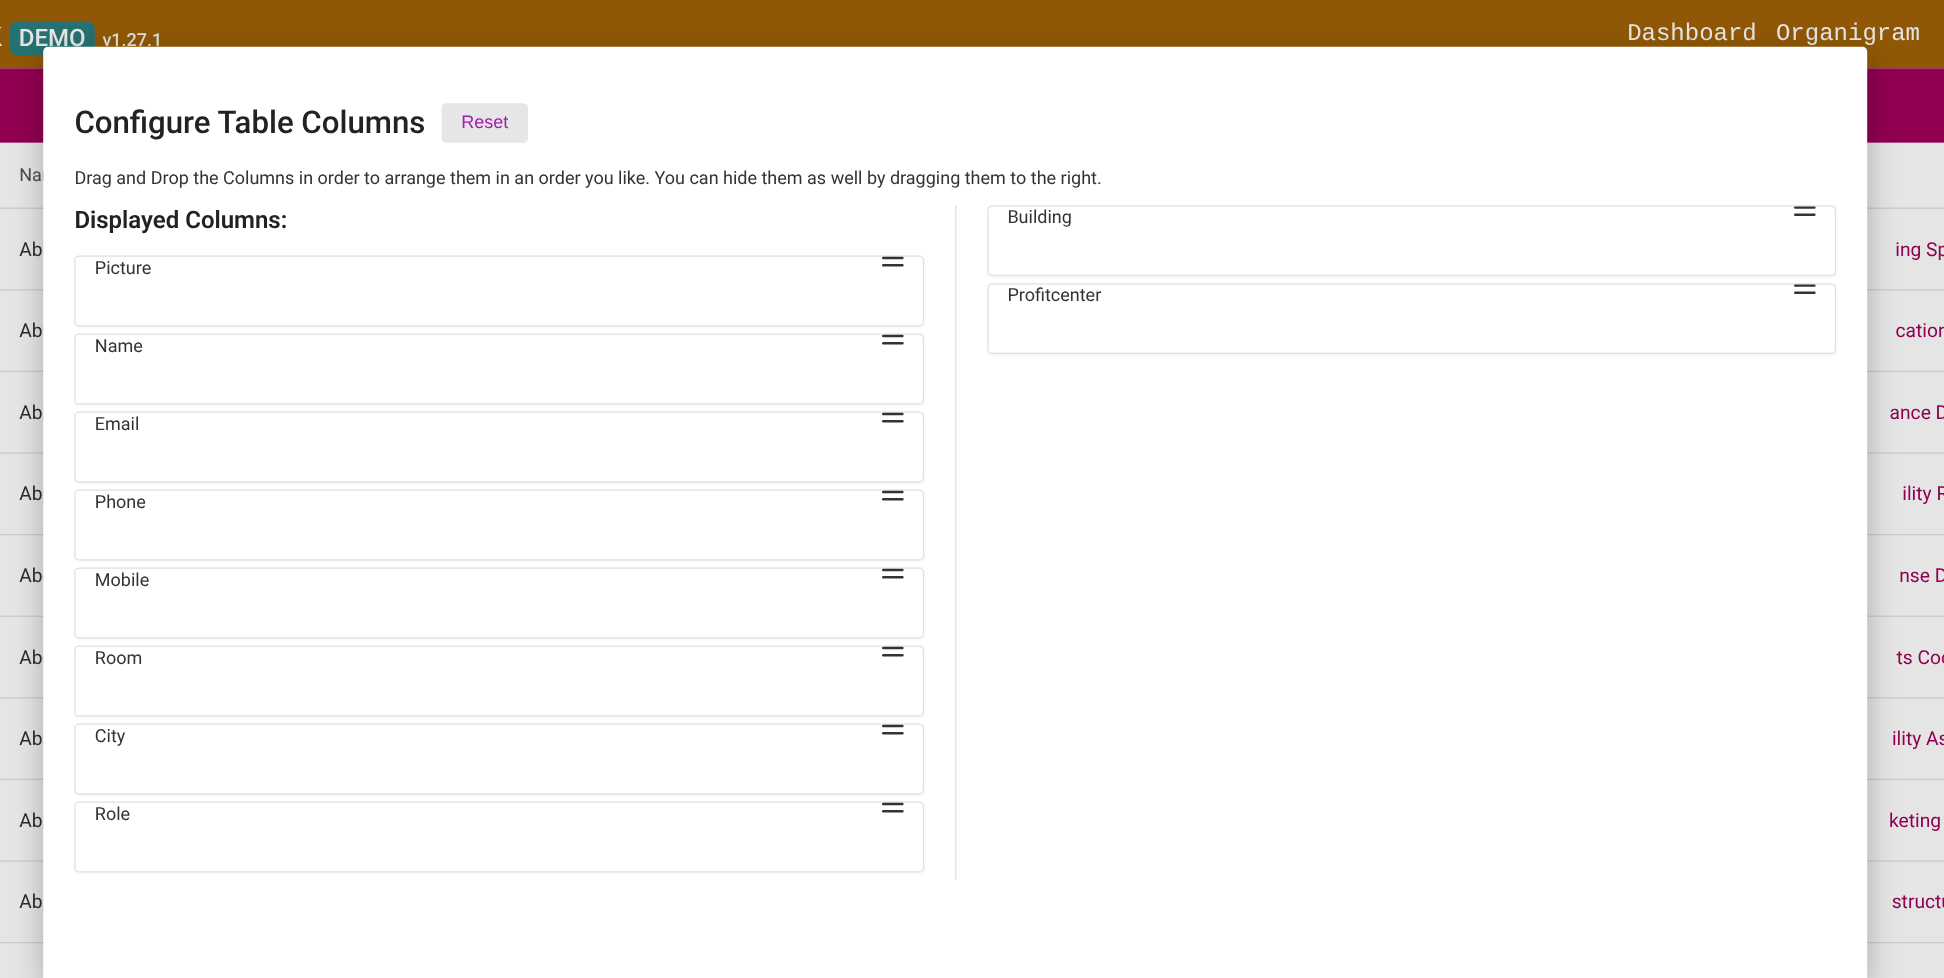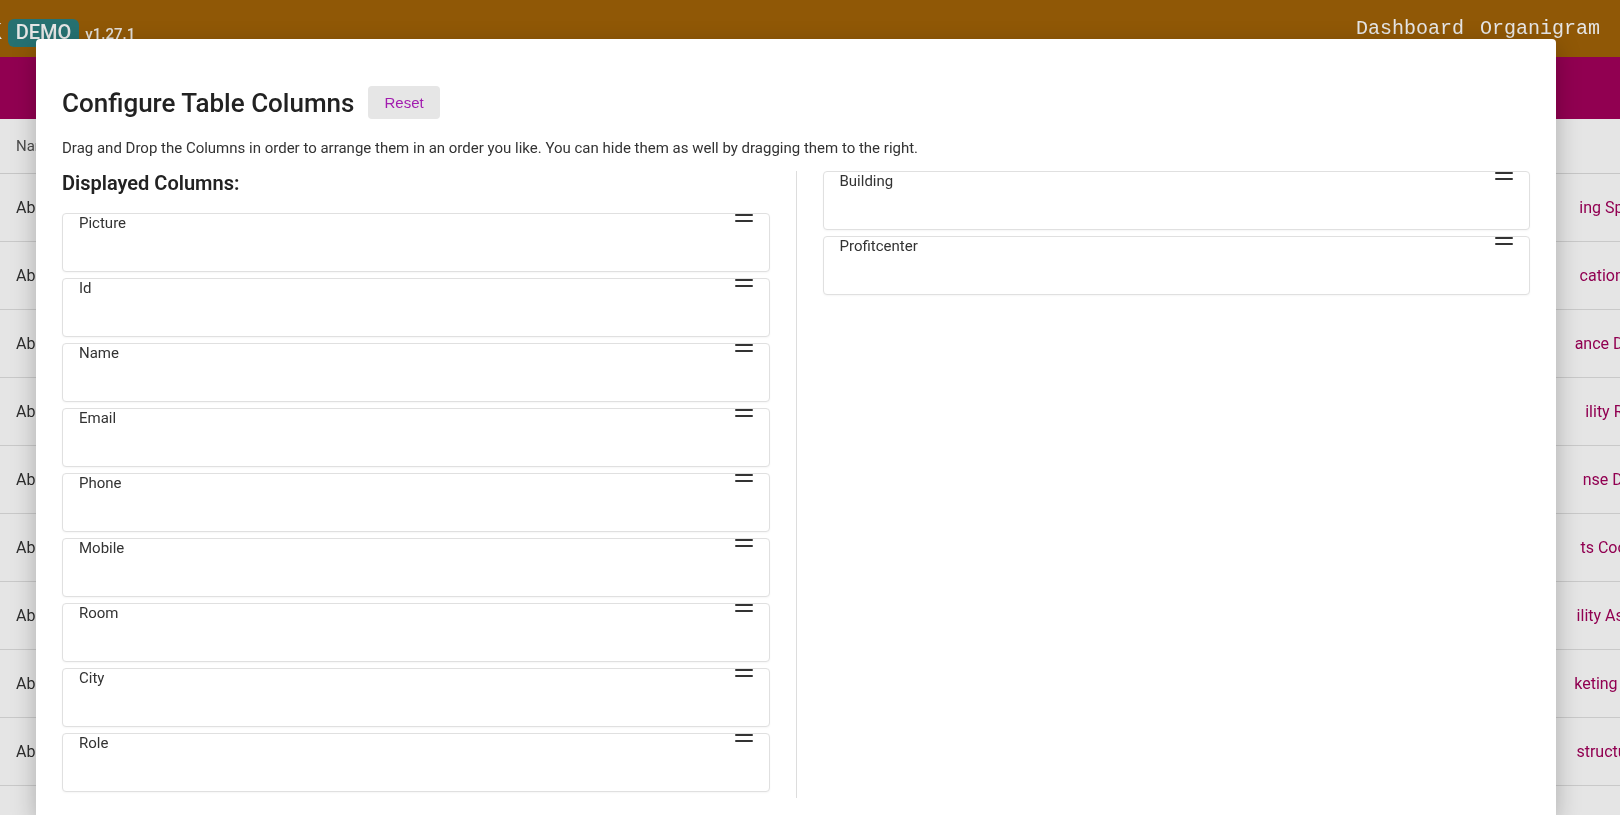--- a/index.html
+++ b/index.html
@@ -121,27 +121,20 @@
       <h2 class="col-heading">Displayed Columns:</h2>
       <div id="displayed-list">
           <div class="item">
             <span class="item-label">Picture</span>
             <span class="drag-icon">
               <span></span>
               <span></span>
             </span>
           </div>
           <div class="item">
-            <span class="item-label">Id</span>
-            <span class="drag-icon">
-              <span></span>
-              <span></span>
-            </span>
-          </div>
-          <div class="item">
             <span class="item-label">Name</span>
             <span class="drag-icon">
               <span></span>
               <span></span>
             </span>
           </div>
           <div class="item">
             <span class="item-label">Email</span>
             <span class="drag-icon">
               <span></span>

